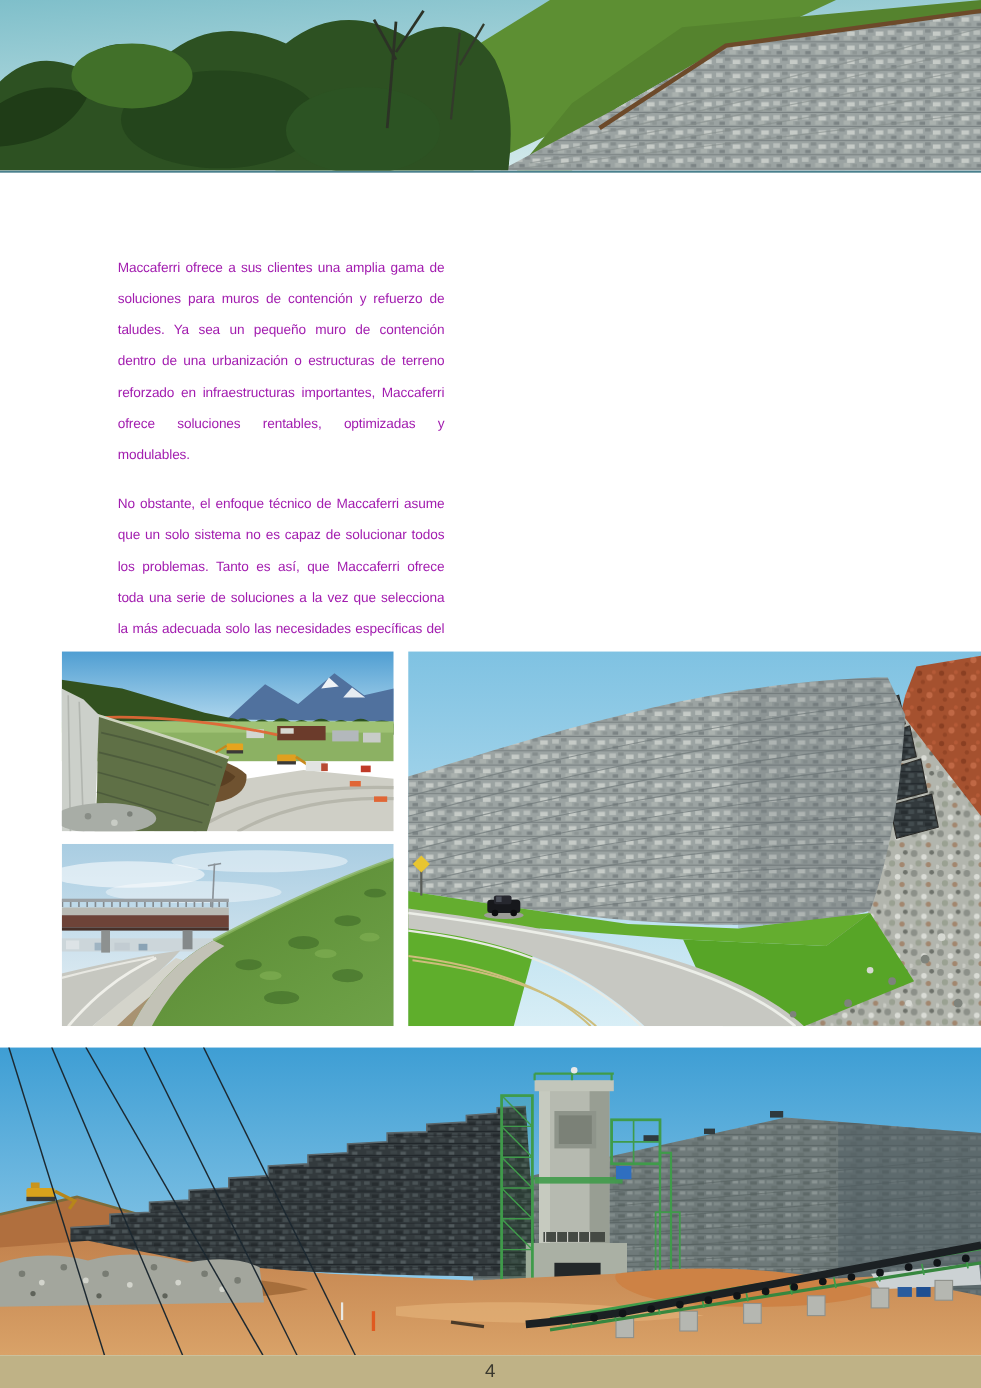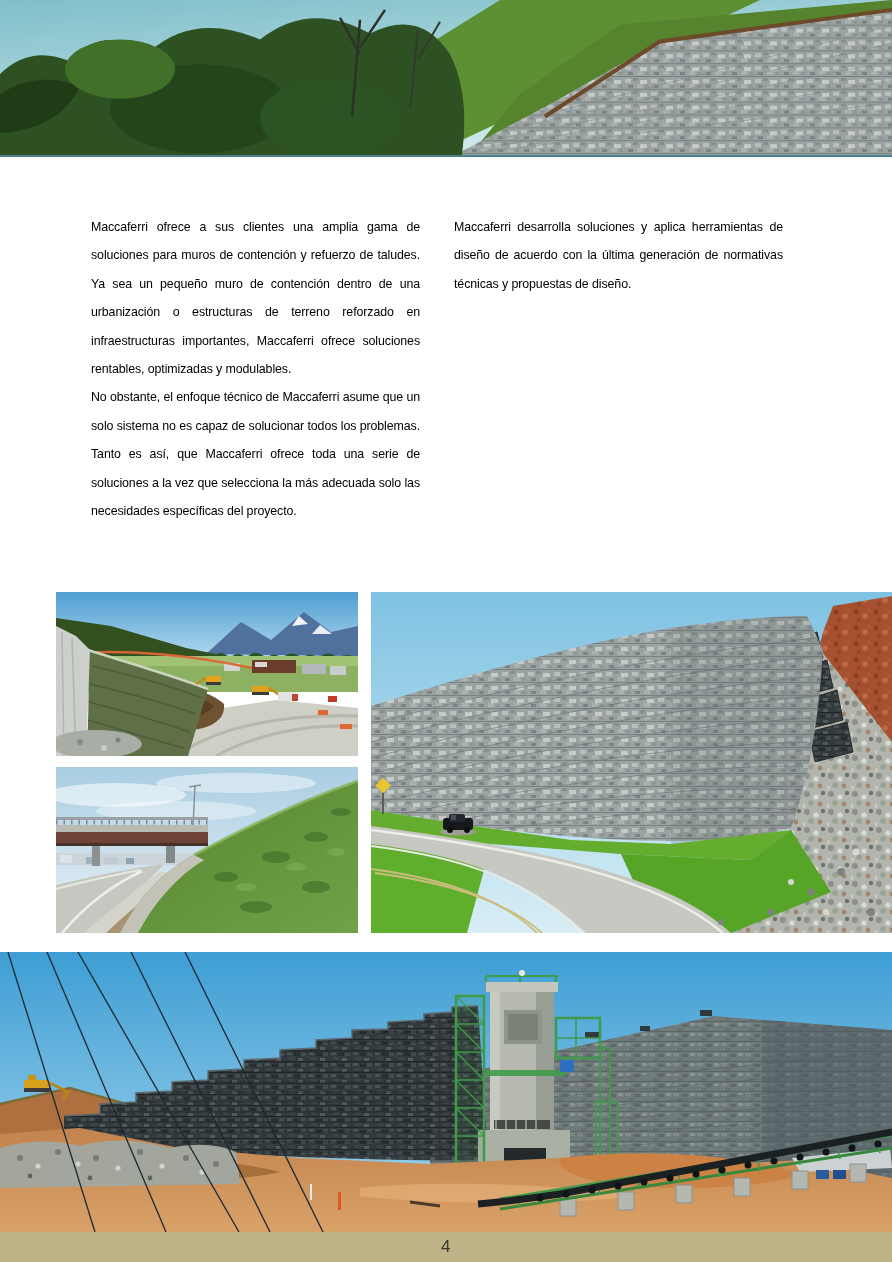--- a/index.html
+++ b/index.html
@@ -18,25 +18,25 @@
   .banner {
     position:absolute; left:0; top:0; width:892px; height:157px;
     border-bottom: 2px solid #4a808d;
   }
 
   .columns {
     position:absolute; left:91px; top:213px; width:692px;
     display:grid; grid-template-columns:329px 329px; column-gap:34px;
   }
   .columns p {
-    margin:0;
+    margin:16px;
     font-size:12.4px; line-height:28.4px;
     letter-spacing:-0.1px;
     text-align:justify;
-    color:#000000;
+    color:#a21caf;
   }
   .photo { position:absolute; overflow:hidden; }
   .photo-top-left     { left:56px;  top:592px; width:302px; height:164px; }
   .photo-bottom-left  { left:56px;  top:767px; width:302px; height:166px; }
   .photo-right        { left:371px; top:592px; width:521px; height:341px; }
   .photo-bottom       { left:0;     top:952px; width:892px; height:280px; }
 
   .pagebar {
     position:absolute; left:0; top:1232px; width:892px; height:30px;
     background:#bfb286;
@@ -138,21 +138,20 @@
       </g>
     </svg>
   </figure>
 
   <section class="columns">
     <div>
       <p>Maccaferri ofrece a sus clientes una amplia gama de soluciones para muros de contención y refuerzo de taludes. Ya sea un pequeño muro de contención dentro de una urbanización o estructuras de terreno reforzado en infraestructuras importantes, Maccaferri ofrece soluciones rentables, optimizadas y modulables.</p>
       <p>No obstante, el enfoque técnico de Maccaferri asume que un solo sistema no es capaz de solucionar todos los problemas. Tanto es así, que Maccaferri ofrece toda una serie de soluciones a la vez que selecciona la más adecuada solo las necesidades específicas del proyecto.</p>
     </div>
     <div>
-      <p>Maccaferri desarrolla soluciones y aplica herramientas de diseño de acuerdo con la última generación de normativas técnicas y propuestas de diseño.</p>
     </div>
   </section>
 
   <figure class="photo photo-top-left" role="img" aria-label="Construction site with a curved green-faced reinforced soil wall, excavators, orange fencing and mountains behind">
     <svg viewBox="0 0 302 164" preserveAspectRatio="none">
       <defs>
         <linearGradient id="g1Sky" x1="0" y1="0" x2="0" y2="1">
           <stop offset="0" stop-color="#4f9ed2"></stop>
             <stop offset="1" stop-color="#b8dcf0"></stop>
         </linearGradient>

